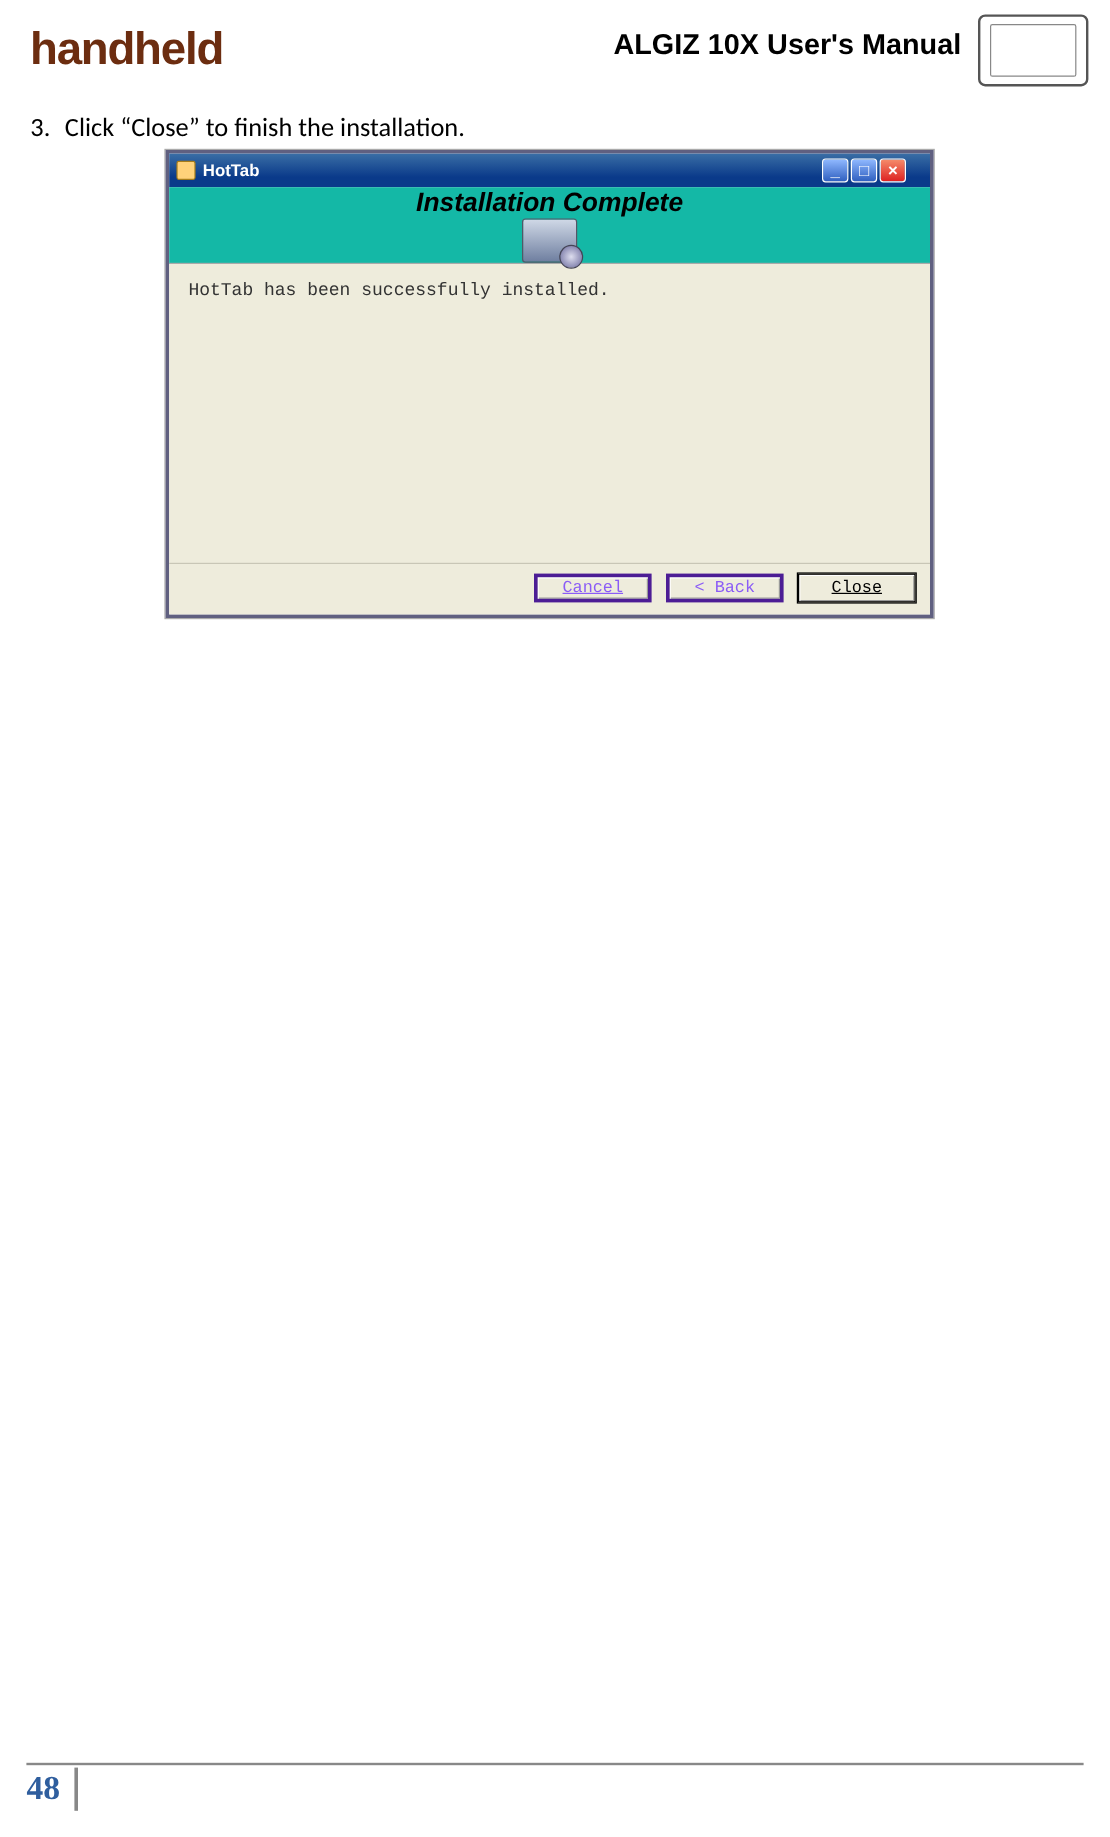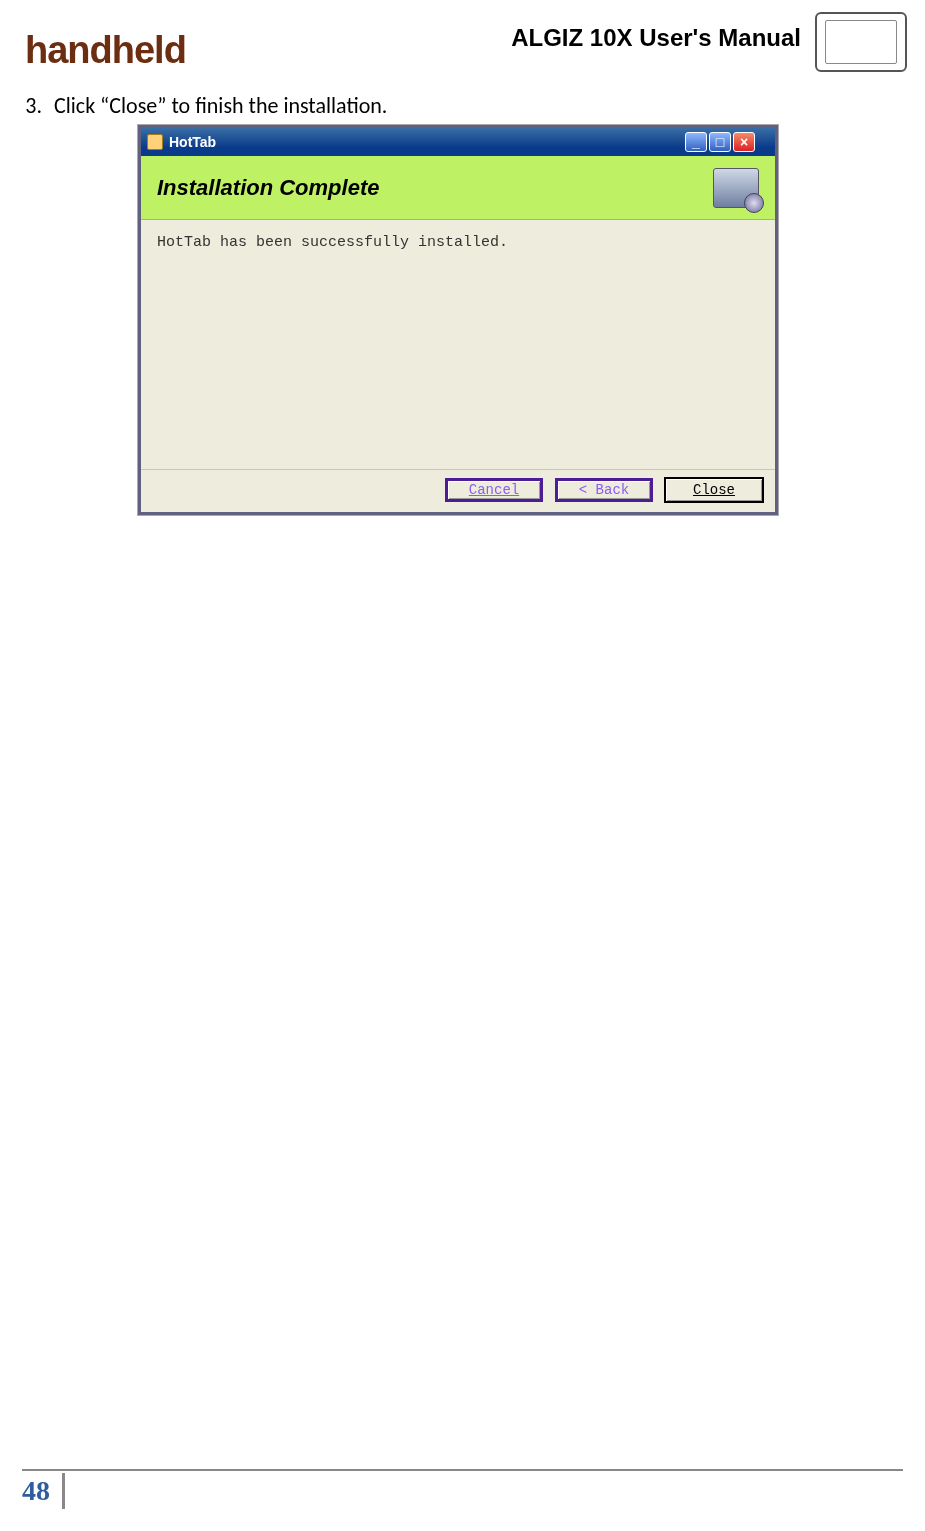--- a/index.html
+++ b/index.html
@@ -7,21 +7,21 @@
     width: 925px;
     height: 1531px;
     background: #fff;
     font-family: Calibri, Arial, sans-serif;
     color: #000;
     position: relative;
   }
   .page-header {
     display: flex;
     justify-content: space-between;
-    align-items: flex-end;
+    align-items: flex-start;
     padding: 20px 18px 10px 25px;
   }
   .brand-logo {
     font-family: Arial, sans-serif;
     font-weight: 900;
     font-size: 38px;
     color: #6c2d10;
     letter-spacing: -1px;
   }
   .header-right {
@@ -95,26 +95,27 @@
     border: 1px solid #fff;
     border-radius: 3px;
     display: inline-flex; align-items: center; justify-content: center;
     background: linear-gradient(#8fb8ff,#3060c0);
     color: #fff; font-weight: 700; font-size: 14px; line-height: 1;
     font-family: Arial, sans-serif;
   }
   .win-close-btn { background: linear-gradient(#f58b6a,#d22); }
   .installer-banner {
     height: 64px;
-    background: #bef264;
+    background: #14b8a6;
     border-bottom: 1px solid #aaa;
     display: flex;
     align-items: center;
     padding: 0 16px;
     justify-content: space-between;
+    flex-direction: column;
   }
   .banner-title {
     font-family: Arial, sans-serif;
     font-weight: 700;
     font-size: 22px;
     font-style: italic;
     color: #000;
   }
   .banner-icon {
     width: 46px; height: 40px;

